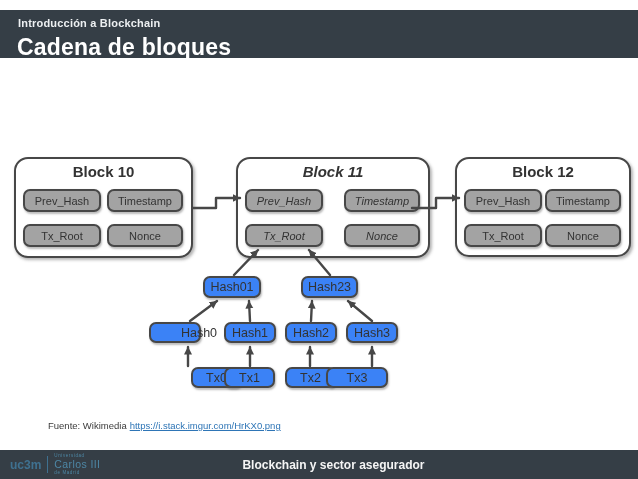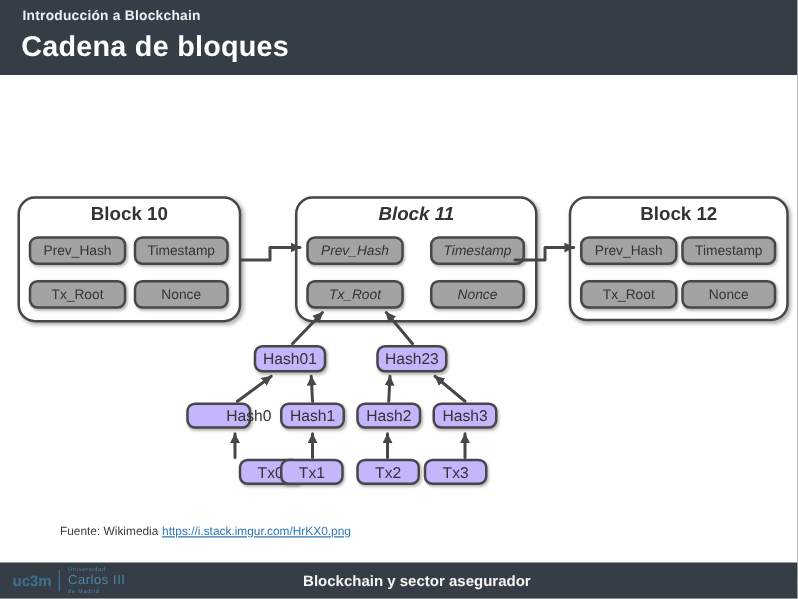--- a/index.html
+++ b/index.html
@@ -8,21 +8,21 @@
     --link-blue:#2e75b6;
     --logo-teal:#4d87a5;
     --diagram-stroke:#474747;
   }
   html,body{margin:0;padding:0;background:#888;}
   .slide{
     position:relative;width:638px;height:479px;background:#ffffff;overflow:hidden;
     font-family:"Liberation Sans","DejaVu Sans",sans-serif;
   }
   
-  .header{position:absolute;left:0;top:0;width:638px;height:60px;background:var(--header-bg);}
+  .header{position:absolute;left:0;top:10px;width:638px;height:48px;background:var(--header-bg);}
   .kicker{position:absolute;left:18px;top:7px;font-size:11px;font-weight:700;color:#edf0f2;letter-spacing:.2px;}
   .page-title{position:absolute;left:17px;top:24px;font-size:23px;font-weight:700;color:#ffffff;letter-spacing:.2px;}
   
   .diagram{position:absolute;left:0;top:60px;width:638px;height:360px;}
   .blk{
     position:absolute;box-sizing:border-box;background:#fff;
     border:2.5px solid var(--diagram-stroke);border-radius:14px;
     box-shadow:1.5px 2px 3px rgba(90,90,90,.45);
   }
   .blk-title{position:absolute;left:0;top:4px;width:100%;text-align:center;
@@ -32,21 +32,21 @@
     border:2px solid var(--diagram-stroke);border-radius:7px;
     box-shadow:1px 1.5px 2px rgba(90,90,90,.4);
     display:flex;align-items:center;justify-content:center;
     font-size:11px;color:#333;
   }
   .cell.c0{left:7px;top:30px;width:78px;}
   .cell.c1{right:8px;top:30px;width:76px;}
   .cell.c2{left:7px;top:65px;width:78px;}
   .cell.c3{right:8px;top:65px;width:76px;}
   .node{
-    position:absolute;box-sizing:border-box;background:#c4b5fd;
+    position:absolute;box-sizing:border-box;background:#3b82f6;
     border:2px solid var(--diagram-stroke);border-radius:7px;
     box-shadow:1px 1.5px 2px rgba(90,90,90,.4);
     display:flex;align-items:center;justify-content:center;
     font-size:12.5px;color:#333;
   }
   .arrows{position:absolute;left:0;top:0;width:638px;height:479px;pointer-events:none;}
   
   .source{position:absolute;left:18px;top:420px;font-size:9.5px;color:#3b3b3b;padding-left:30px;}
   .src-link{color:var(--link-blue);text-decoration:underline;cursor:pointer;margin-left:3px;}
   
@@ -102,21 +102,21 @@
     <div class="node" style="left:301px;top:216px;width:57px;height:22px;">Hash23</div>
 
     <div class="node" style="left:149px;top:262px;width:52px;height:21px;padding-left:48px;">Hash0</div>
     <div class="node" style="left:224px;top:262px;width:52px;height:21px;">Hash1</div>
     <div class="node" style="left:285px;top:262px;width:52px;height:21px;">Hash2</div>
     <div class="node" style="left:346px;top:262px;width:52px;height:21px;">Hash3</div>
 
     <div class="node" style="left:163px;top:307px;width:51px;height:21px;margin-left:28px;">Tx0</div>
     <div class="node" style="left:224px;top:307px;width:51px;height:21px;">Tx1</div>
     <div class="node" style="left:285px;top:307px;width:51px;height:21px;">Tx2</div>
-    <div class="node" style="left:339px;top:307px;width:51px;height:21px;">Tx3</div>
+    <div class="node" style="left:326px;top:307px;width:62px;height:21px;">Tx3</div>
   </div>
 
   <svg class="arrows" width="638" height="479" viewBox="0 0 638 479" xmlns="http://www.w3.org/2000/svg">
     <defs>
       <marker id="ah" markerUnits="userSpaceOnUse" markerWidth="10" markerHeight="9" refX="7.5" refY="4" orient="auto">
         <path d="M0,0 L8,4 L0,8 z" fill="#474747"></path>
       </marker>
     </defs>
     <g stroke="#474747" stroke-width="2.4" fill="none" stroke-linejoin="round" stroke-linecap="round">
 

